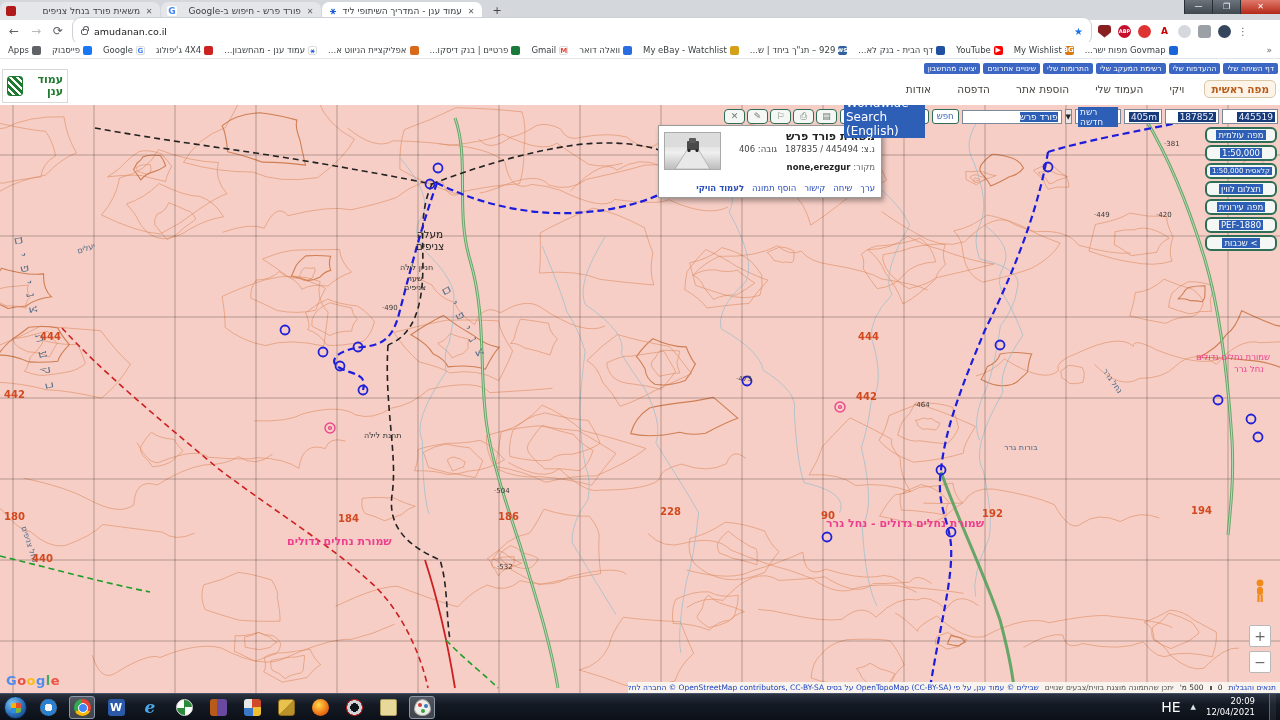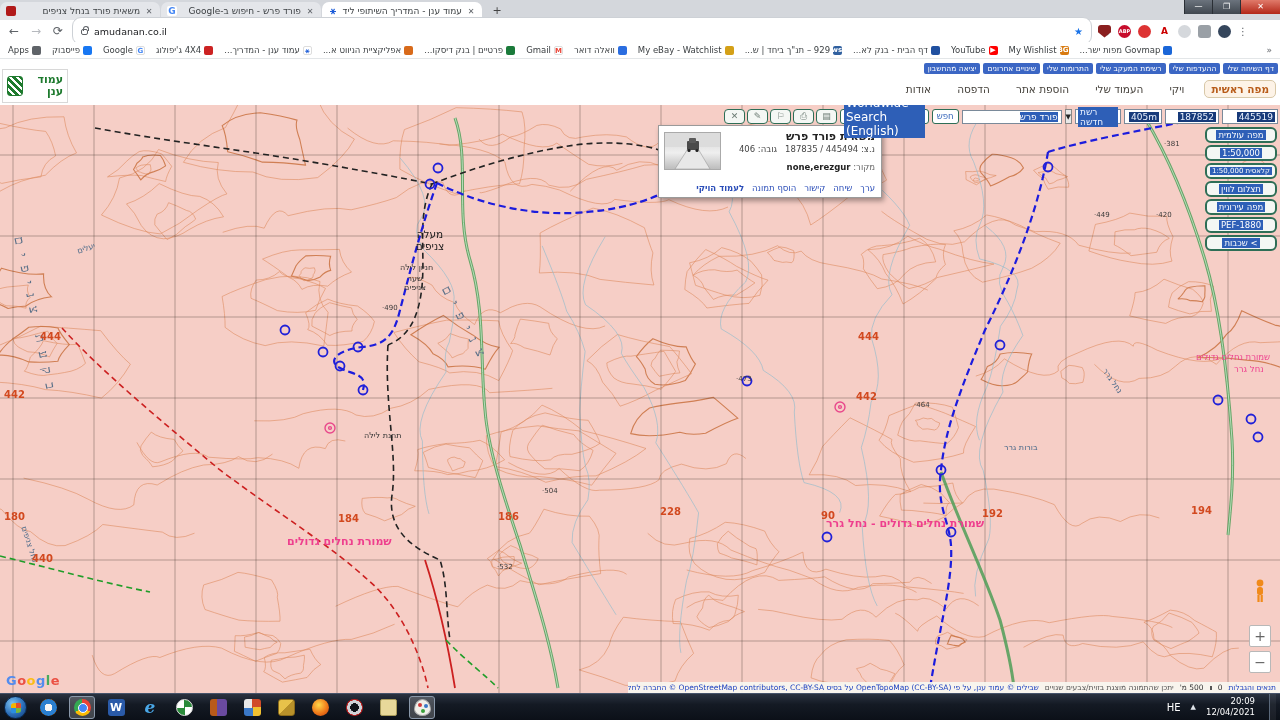--- a/index.html
+++ b/index.html
@@ -137,21 +137,21 @@
   .ti-nc { background:conic-gradient(#2a8a3a 0 25%,#fff 0 50%,#2a8a3a 0 75%,#fff 0); border-radius:50%; border:1px solid #ddd; }
   .ti-movie { background:linear-gradient(90deg,#b85a1a 0 40%,#6a4aa0 40%); }
   .ti-grid { background:conic-gradient(#d04a2a 0 25%,#f0c030 0 50%,#3a78c8 0 75%,#e8e8e8 0); }
   .ti-cubes { background:linear-gradient(135deg,#e8c24a 0 50%,#b8912a 50%); border:1px solid #8a6a1a; }
   .ti-ff { background:radial-gradient(circle at 40% 35%,#ffd84a,#f07a1a 55%,#c03a0a); border-radius:50%; }
   .ti-donut { background:radial-gradient(circle,#10131a 35%,#d0d3d8 36% 60%,#c02020 61% 75%,#d0d3d8 76%); border-radius:50%; }
   .ti-win { background:#e8d89a; border:1px solid #a89a5a; border-radius:2px; }
   .ti-paint { background:#f0f0ea; border:1px solid #aaa; border-radius:50% 50% 50% 50%/60% 60% 40% 40%; position:relative; }
   .ti-paint:before { content:""; position:absolute; left:3px; top:3px; width:4px; height:4px; border-radius:50%; background:#d03a3a; box-shadow:6px 1px 0 #3a78c8, 3px 6px 0 #3aa03a; }
   #tb-right { margin-left:auto; display:flex; align-items:center; gap:10px; color:#fff; }
-  #tb-lang { font-size:10px; }
+  #tb-lang { font-size:14px; }
   #tb-tray { font-size:7px; color:#dfe4ea; }
   #tb-clock { font-size:8.5px; text-align:right; line-height:1.25; padding-right:4px; }
   #tb-desktop { width:7px; height:27px; border-left:1px solid #5a687a; background:rgba(255,255,255,0.06); }
 </style>
 </head>
 <body>
 
 <div id="stage">
 
   <div id="tabstrip">
@@ -213,21 +213,21 @@
       <div class="bm">
         <span class="bm-ico" style="background: rgb(255, 255, 255); color: rgb(66, 133, 244); border: 1px solid rgb(221, 221, 221);">G</span>
         <span>Google</span>
       </div>
       <div class="bm">
         <span class="bm-ico" style="background: rgb(204, 34, 34);"></span>
         <span>4X4 ג'יפולוג</span>
       </div>
       <div class="bm">
         <span class="bm-ico" style="background: rgb(255, 255, 255); color: rgb(26, 91, 216); border: 1px solid rgb(221, 221, 221);">⚹</span>
-        <span>עמוד ענן - המדריך...</span>
+        <span>עמוד ענן - מהחשבון...</span>
       </div>
       <div class="bm">
         <span class="bm-ico" style="background: rgb(216, 106, 26);"></span>
         <span>אפליקציית הניווט א...</span>
       </div>
       <div class="bm">
         <span class="bm-ico" style="background: rgb(26, 122, 58);"></span>
         <span>פרטיים | בנק דיסקו...</span>
       </div>
       <div class="bm">
@@ -526,21 +526,21 @@
         <div class="gridnum" style="left: 660px; top: 401px;">228</div>
         <div class="gridnum" style="left: 821px; top: 405px;">90</div>
         <div class="gridnum" style="left: 982px; top: 403px;">192</div>
         <div class="gridnum" style="left: 1191px; top: 400px;">194</div>
         <div class="elev" style="left: 1164px; top: 35px;">·381</div>
         <div class="elev" style="left: 1094px; top: 106px;">·449</div>
         <div class="elev" style="left: 1156px; top: 106px;">·420</div>
         <div class="elev" style="left: 914px; top: 296px;">·464</div>
         <div class="elev" style="left: 736px; top: 270px;">·473</div>
         <div class="elev" style="left: 497px; top: 458px;">·532</div>
-        <div class="elev" style="left: 494px; top: 382px; margin-left: 48px;">·504</div>
+        <div class="elev" style="left: 494px; top: 382px;">·504</div>
         <div class="elev" style="left: 382px; top: 199px;">·490</div>
       </div>
 
     <div id="maptools">
       <div id="mt-btns" style="display:flex;gap:2px;">
           <div class="mt-btn">✕</div>
           <div class="mt-btn">✎</div>
           <div class="mt-btn">⚐</div>
           <div class="mt-btn">⎙</div>
           <div class="mt-btn">▤</div>

